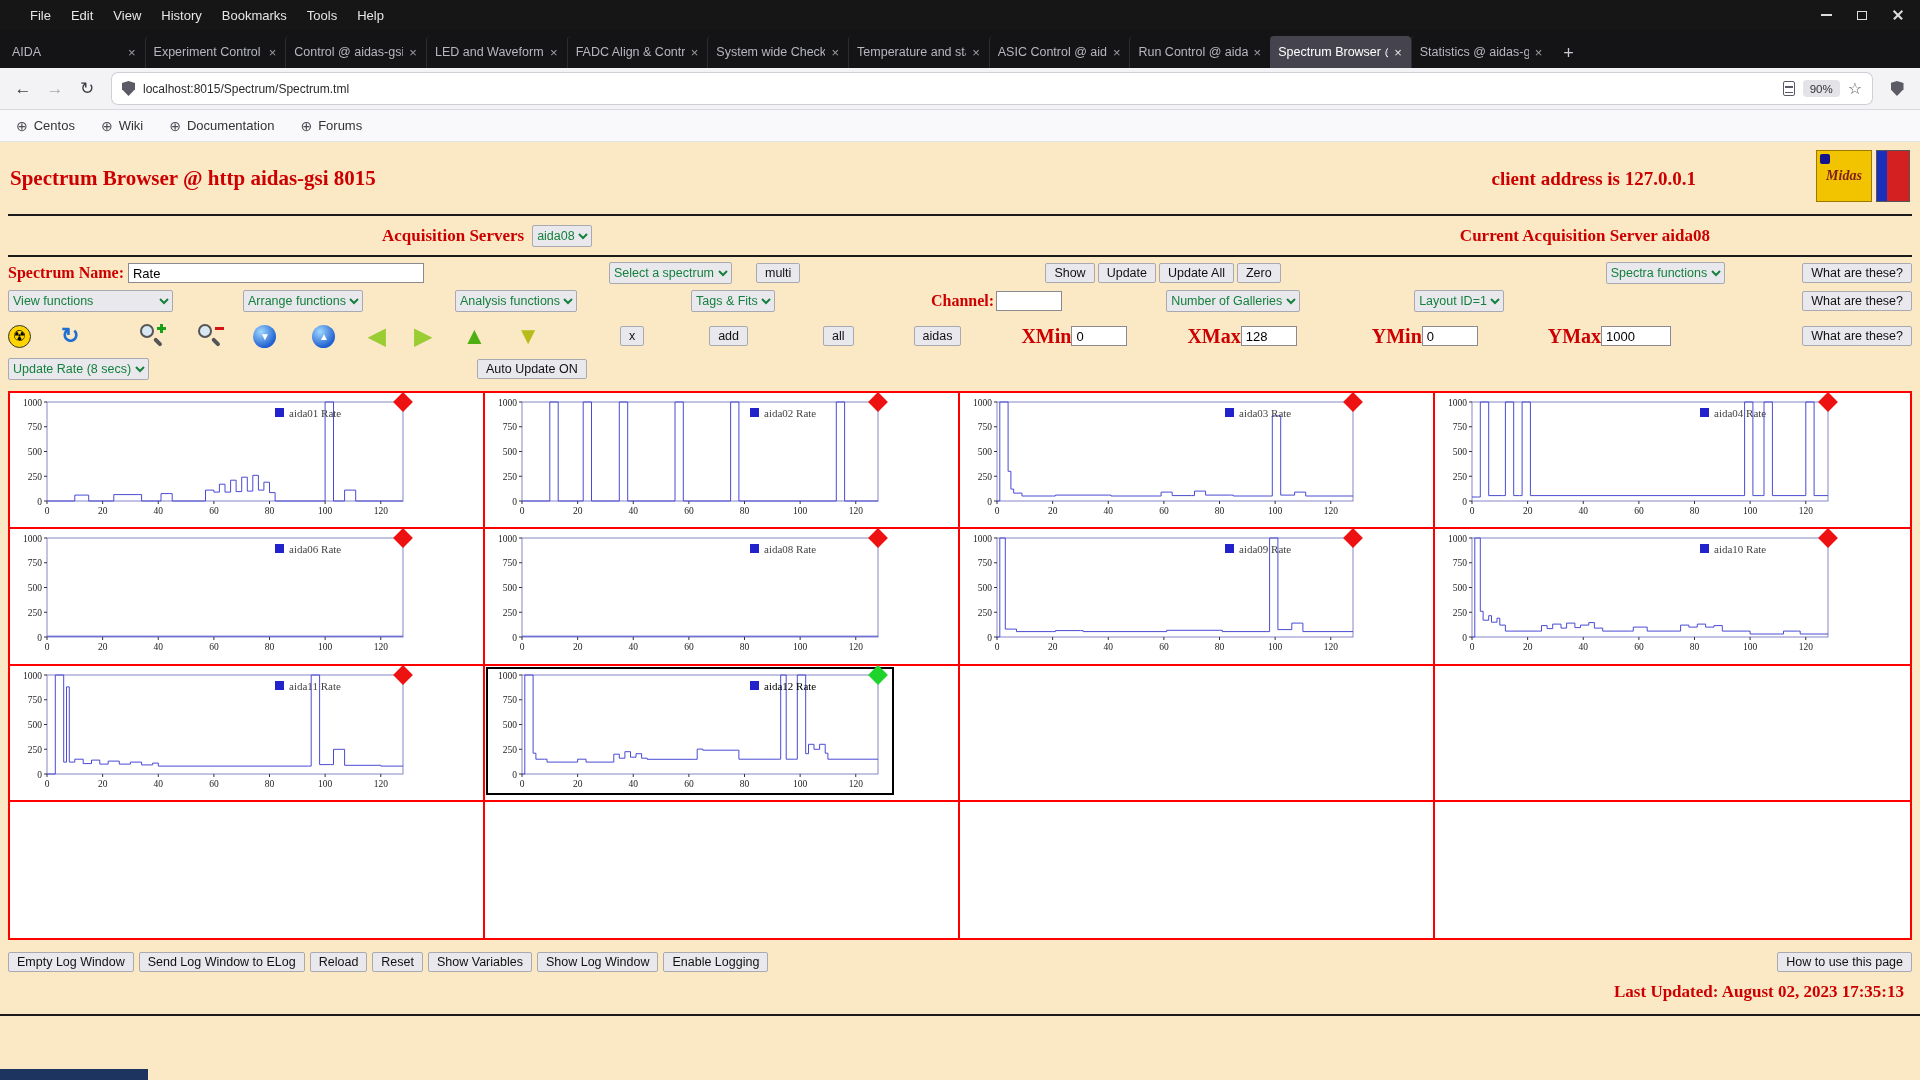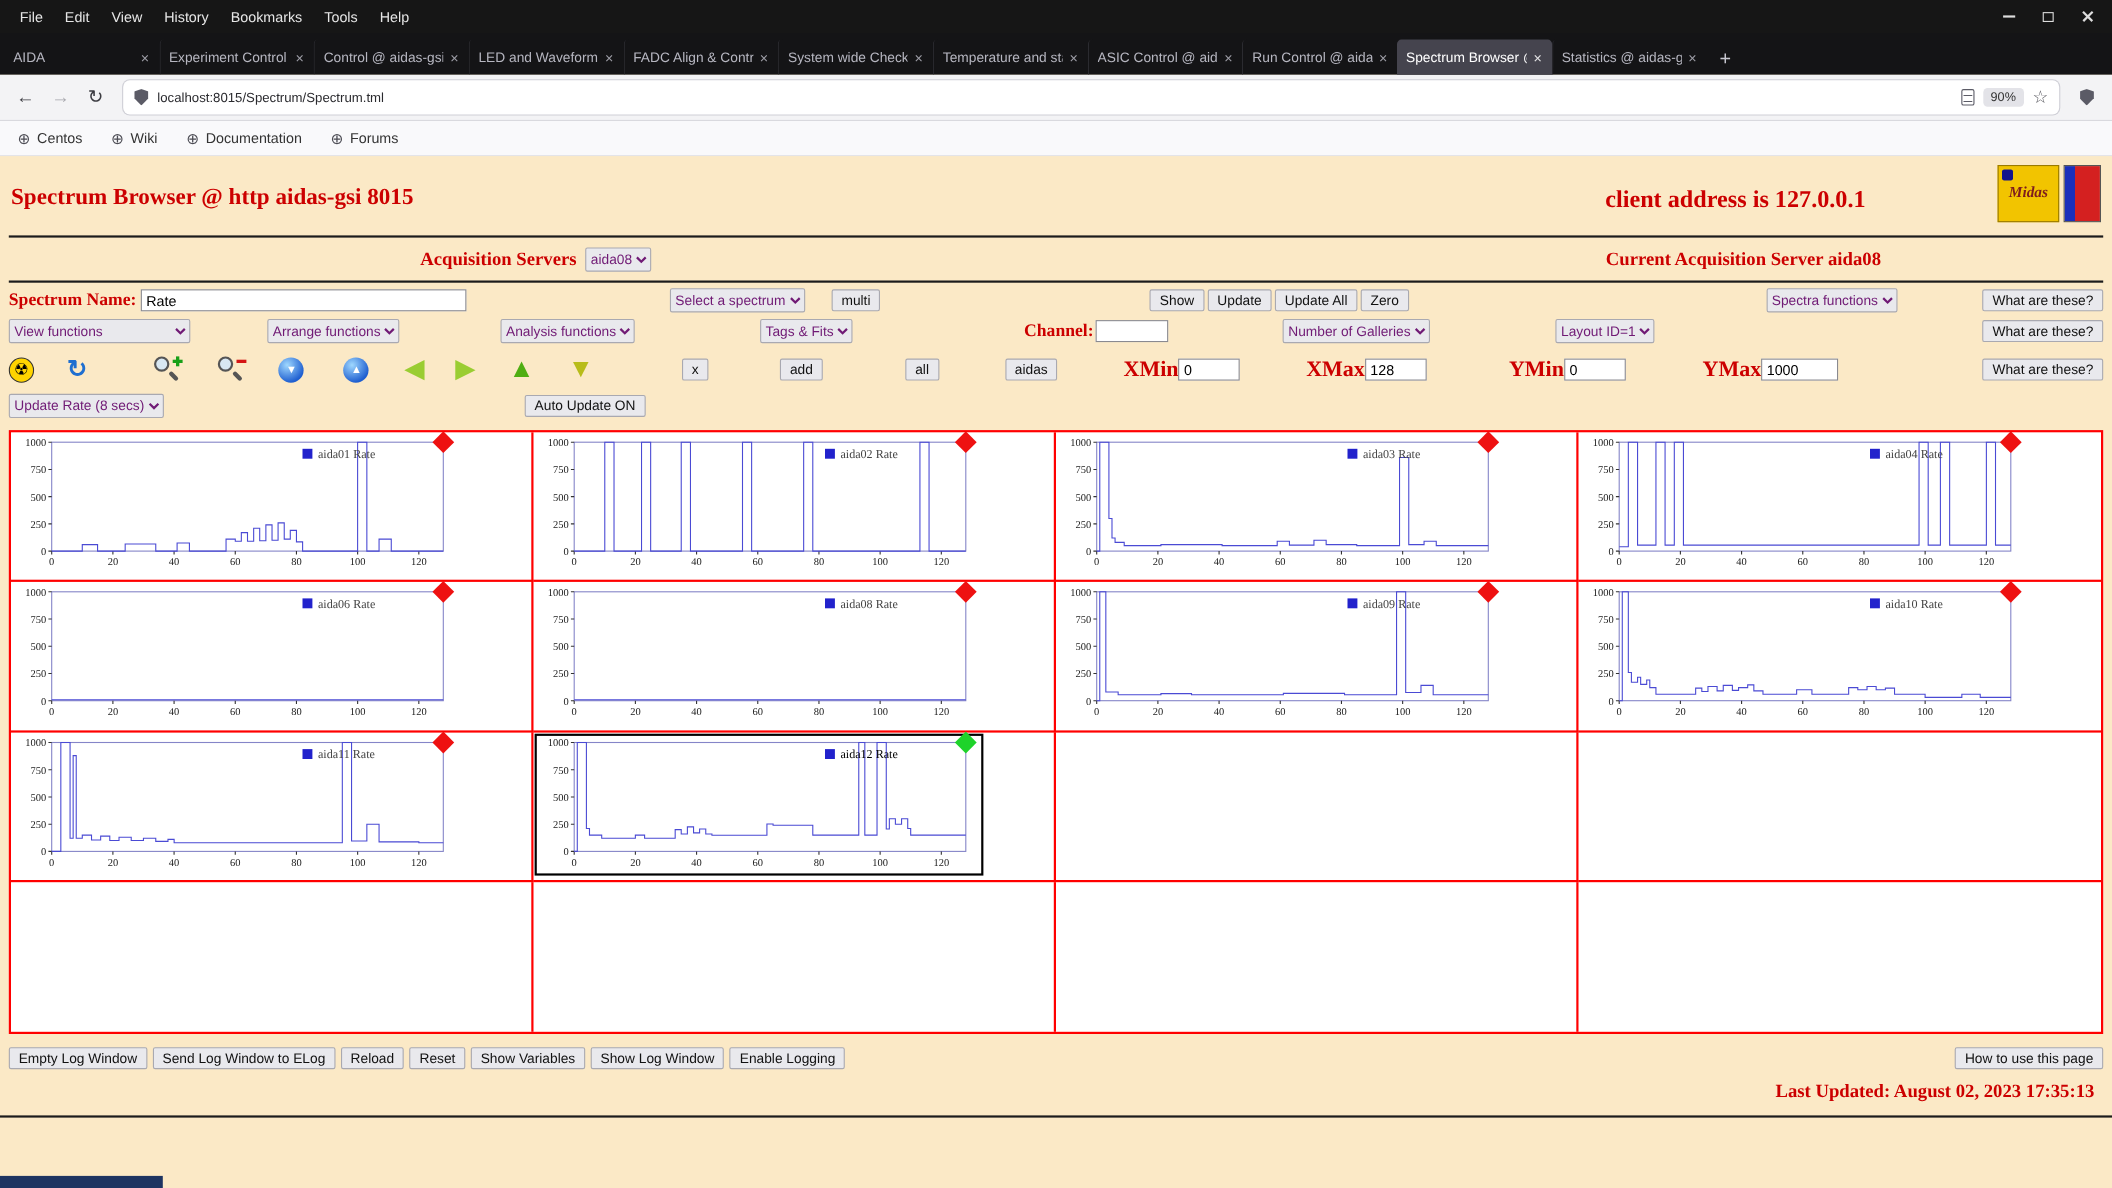--- a/index.html
+++ b/index.html
@@ -4,21 +4,21 @@
 <style>
   * { box-sizing: border-box; }
   html,body { margin:0; padding:0; }
   body {
     width:1920px; height:1080px; overflow:hidden;
     font-family:"Liberation Sans", sans-serif;
     background:#fbe9c6;
   }
   
   .titlebar { height:30px; background:#161616; display:flex; align-items:center; color:#e6e6e6; }
-  .menubar { display:flex; padding-left:8px; }
+  .menubar { display:flex; padding-left:20px; }
   .menu-item { padding:4px 10px; font-size:13px; cursor:default; }
   .win-controls { margin-left:auto; display:flex; gap:4px; padding-right:6px; }
   .wc { width:32px; height:26px; display:flex; align-items:center; justify-content:center; position:relative; }
   .wc-min { width:11px; height:2px; background:#ddd; }
   .wc-max { width:10px; height:9px; border:1.5px solid #ddd; }
   .wc-x { position:relative; width:12px; height:12px; }
   .wc-x i { position:absolute; left:0; top:5px; width:12px; height:1.6px; background:#ddd; }
   .wc-x i:first-child { transform:rotate(45deg); }
   .wc-x i:last-child  { transform:rotate(-45deg); }
 
@@ -54,39 +54,39 @@
                   padding:0 16px; font-size:13px; color:#333; border-bottom:1px solid #e2e2e6; }
   .bookmark { display:flex; align-items:center; gap:6px; }
   .globe { color:#4c4c54; font-size:14px; }
 
   
   .page { height:938px; background:#fbe9c6; font-family:"Liberation Serif", serif; color:#000;
           display:flex; flex-direction:column; overflow:hidden; position:relative; }
   .red { color:#cc0000; font-weight:bold; }
   .page-header { display:flex; align-items:flex-start; padding:8px 10px 2px; height:70px; }
   .page-title { font-size:21px; margin-top:16px; }
-  .client-address { font-size:22px; margin:18px 0 0 auto; }
+  .client-address { font-size:19px; margin:18px 0 0 auto; }
   .logos { display:flex; gap:4px; margin-left:120px; }
   .logo-midas { width:56px; height:52px; background:#f2c400; border:1px solid #9a7b00;
                 display:flex; align-items:center; justify-content:center; position:relative; }
   .logo-midas span { font:bold italic 14px "Liberation Serif", serif; color:#7f1d1d; }
   .logo-midas::after { content:""; position:absolute; left:3px; top:3px; width:10px; height:10px;
                        background:#14148c; border-radius:2px; }
   .logo-partner { width:34px; height:52px; background:linear-gradient(90deg,#1a2fbb 0 30%,#d42020 30% 100%); border:1px solid #555; }
   .rule { border:0; border-top:2px solid #1b1b1b; margin:2px 8px; }
 
   .acq-row { display:flex; align-items:center; padding:7px 10px 6px; font-size:17px; }
   .acq-label { margin-left:372px; }
   .current-server { margin-left:auto; margin-right:200px; font-size:17px; }
 
   .crow { display:flex; align-items:center; padding:3px 8px; }
   .pbtn { background:#e9e9ed; border:1px solid #a9a9b1; border-radius:2px; padding:2px 8px;
           font:12.5px "Liberation Sans", sans-serif; color:#111; white-space:nowrap; }
   .psel { font:12.5px "Liberation Sans", sans-serif; height:22px; background:#e9e9ed;
-          border:1px solid #a9a9b1; border-radius:2px; color:#701a75; }
+          border:1px solid #a9a9b1; border-radius:2px; color:#15803d; }
   .pinput { border:1px solid #8a8a90; background:#fff; height:20px; font:13px "Liberation Sans", sans-serif; padding:1px 4px; }
   .lbl { font-size:16px; }
   .lbl-sm { font-size:20px; }
   .right-btn { margin-left:auto; }
 
   
   .icon-row { padding:4px 8px 2px; height:40px; }
   .rad-ic { width:23px; height:23px; border-radius:50%; background:#ffd400; color:#000;
             display:flex; align-items:center; justify-content:center; font-size:15px; border:1px solid #333; }
   .refresh-ic { font-size:22px; font-weight:bold; color:#1f6fd0; margin-left:30px; }

